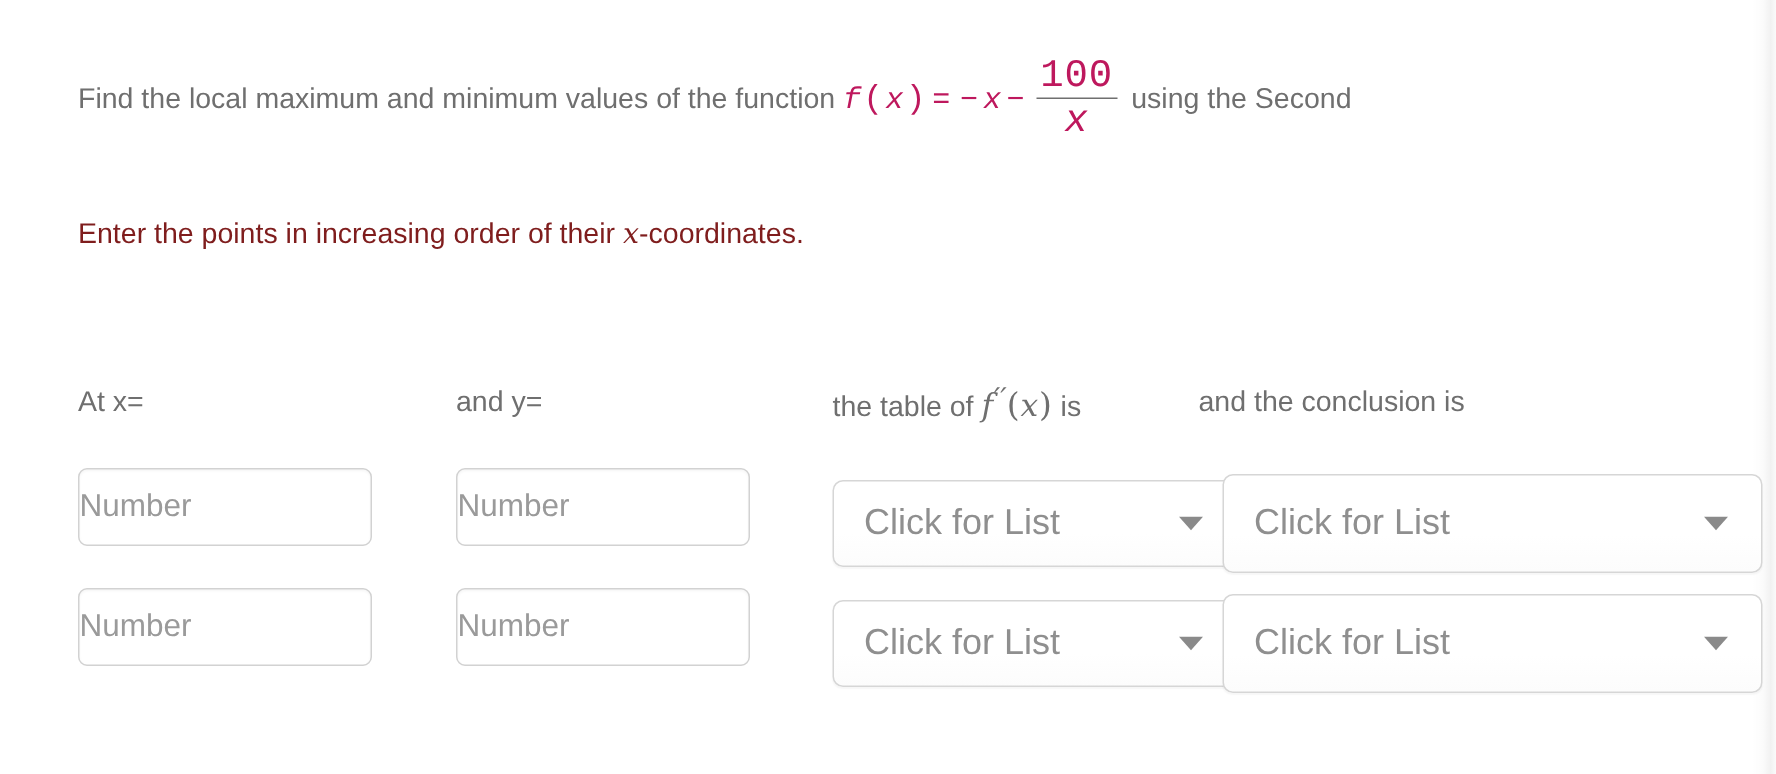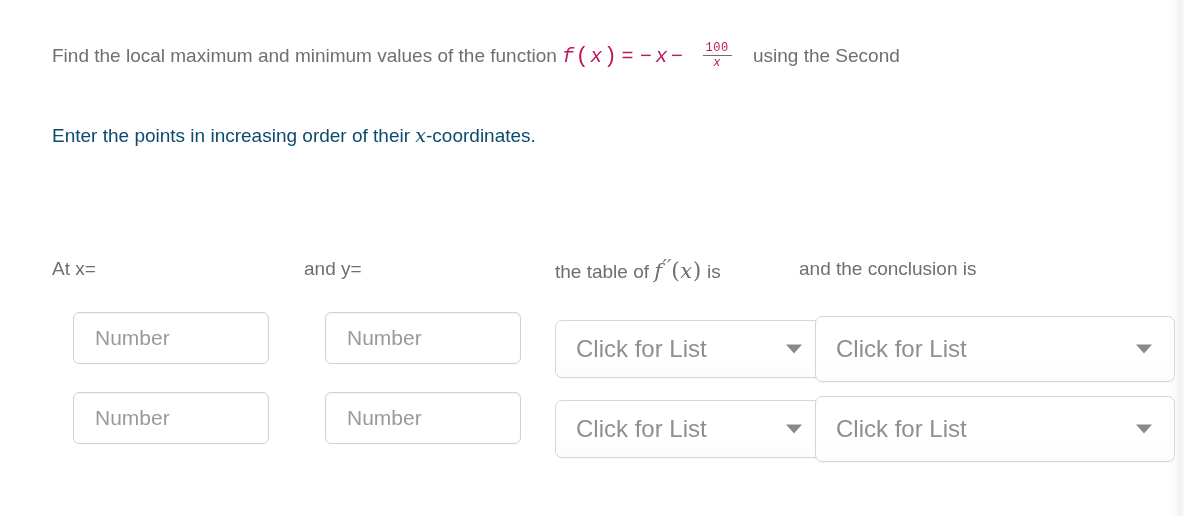--- a/index.html
+++ b/index.html
@@ -63,43 +63,43 @@
     padding: 0 1px;
   }
   .math-op {
     font-style: normal;
     padding: 0 3px;
   }
   .frac {
     display: inline-block;
     vertical-align: middle;
     text-align: center;
-    font-size: 12px;
+    font-size: 26px;
     line-height: 1.05;
-    margin: 0 16px;
+    margin: 0 4px;
     position: relative;
     top: -1px;
   }
   .frac .num {
     display: block;
     font-style: normal;
     padding: 0 3px 1px 3px;
     border-bottom: 1.4px solid #6f6f6f;
   }
   .frac .den {
     display: block;
     font-style: italic;
     padding-top: 1px;
   }
 
   .second-line {
     margin-top: 46px;
     font-size: 19px;
     line-height: 28px;
-    color: #0c4a6e;
+    color: #7f1d1d;
   }
   .var-x {
     font-family: "DejaVu Serif", "Liberation Serif", serif;
     font-style: italic;
     font-size: 19px;
   }
 
   
   .headers {
     position: absolute;
@@ -136,24 +136,23 @@
     width: 196px;
     height: 52px;
     box-sizing: border-box;
     background: #ffffff;
     border: 1px solid #d2d2d2;
     border-radius: 6px;
     box-shadow: inset 0 1px 2px rgba(0,0,0,0.045);
     font-family: "Liberation Sans", sans-serif;
     font-size: 21px;
     color: #9a9a9a;
-    padding: 0 21px;
+    padding: 0 0;
     line-height: 50px;
     outline: none;
-    margin-left: 21px;
   }
   .num-input::placeholder { color: #9a9a9a; opacity: 1; }
   .num-1 { left: 0px; }
   .num-2 { left: 252px; }
 
   .sel {
     position: absolute;
     box-sizing: border-box;
     background: linear-gradient(to bottom, #ffffff 0%, #ffffff 62%, #fcfcfc 100%);
     border: 1px solid #d6d6d6;

